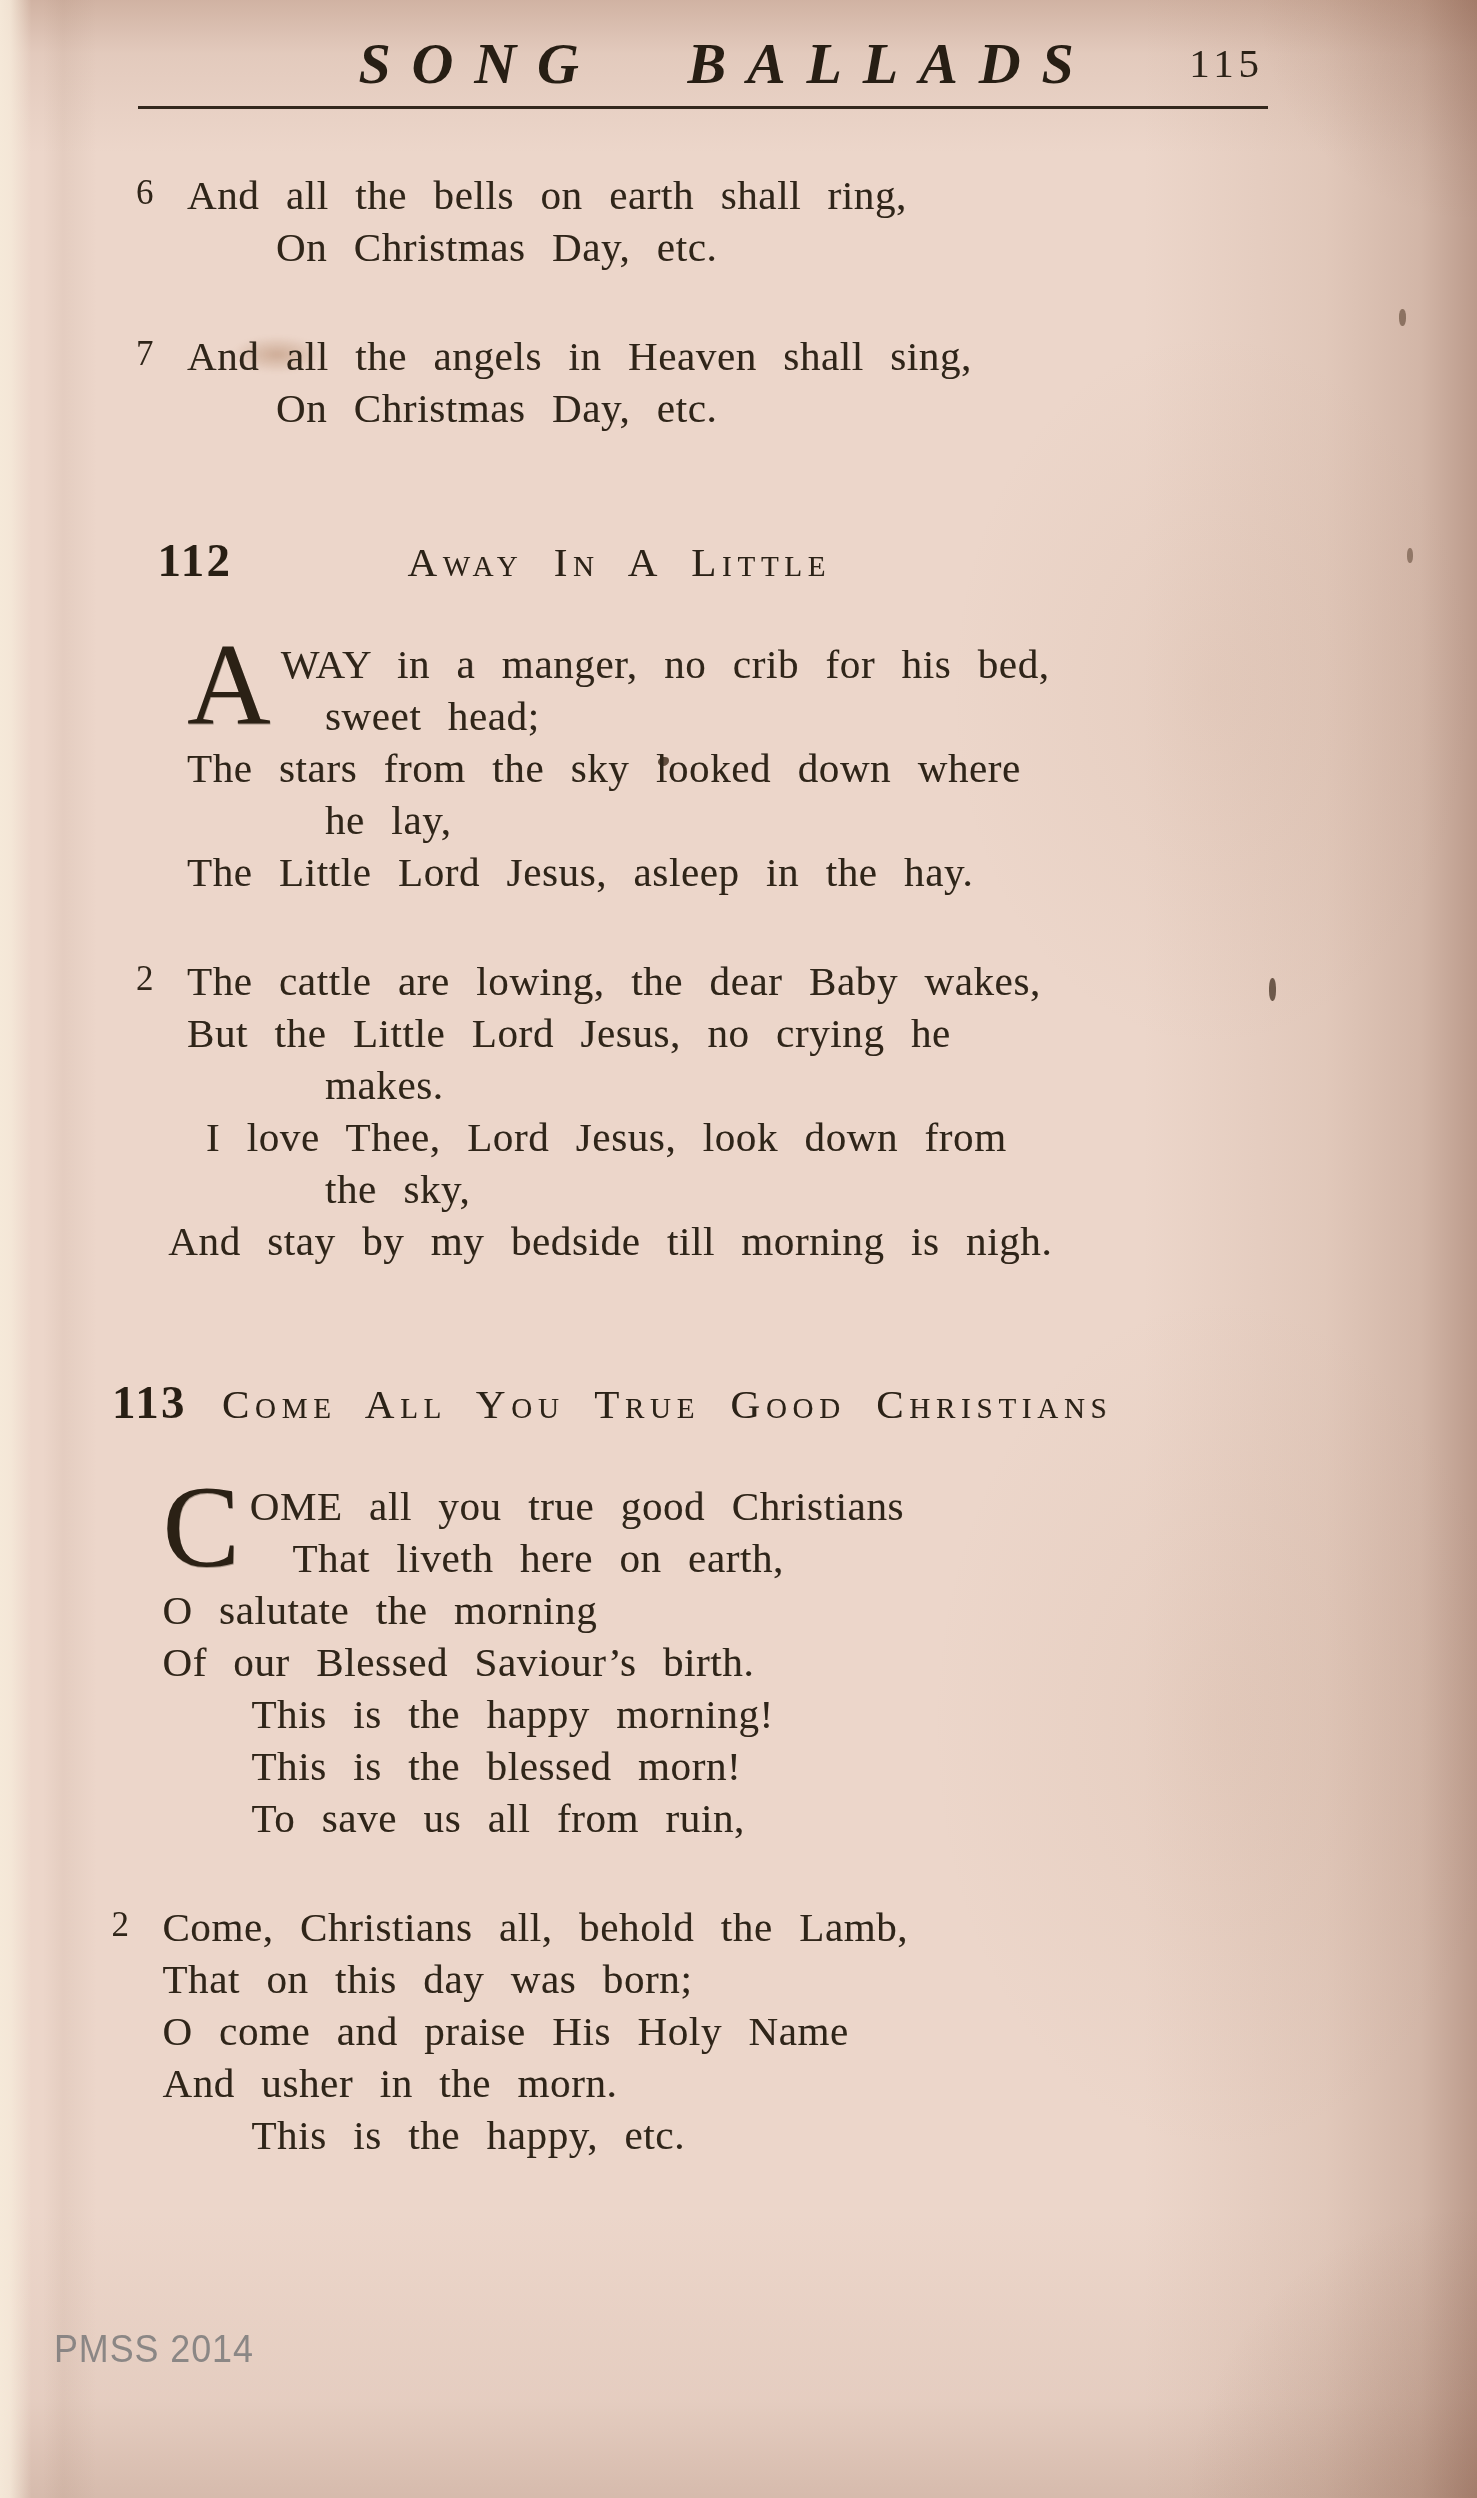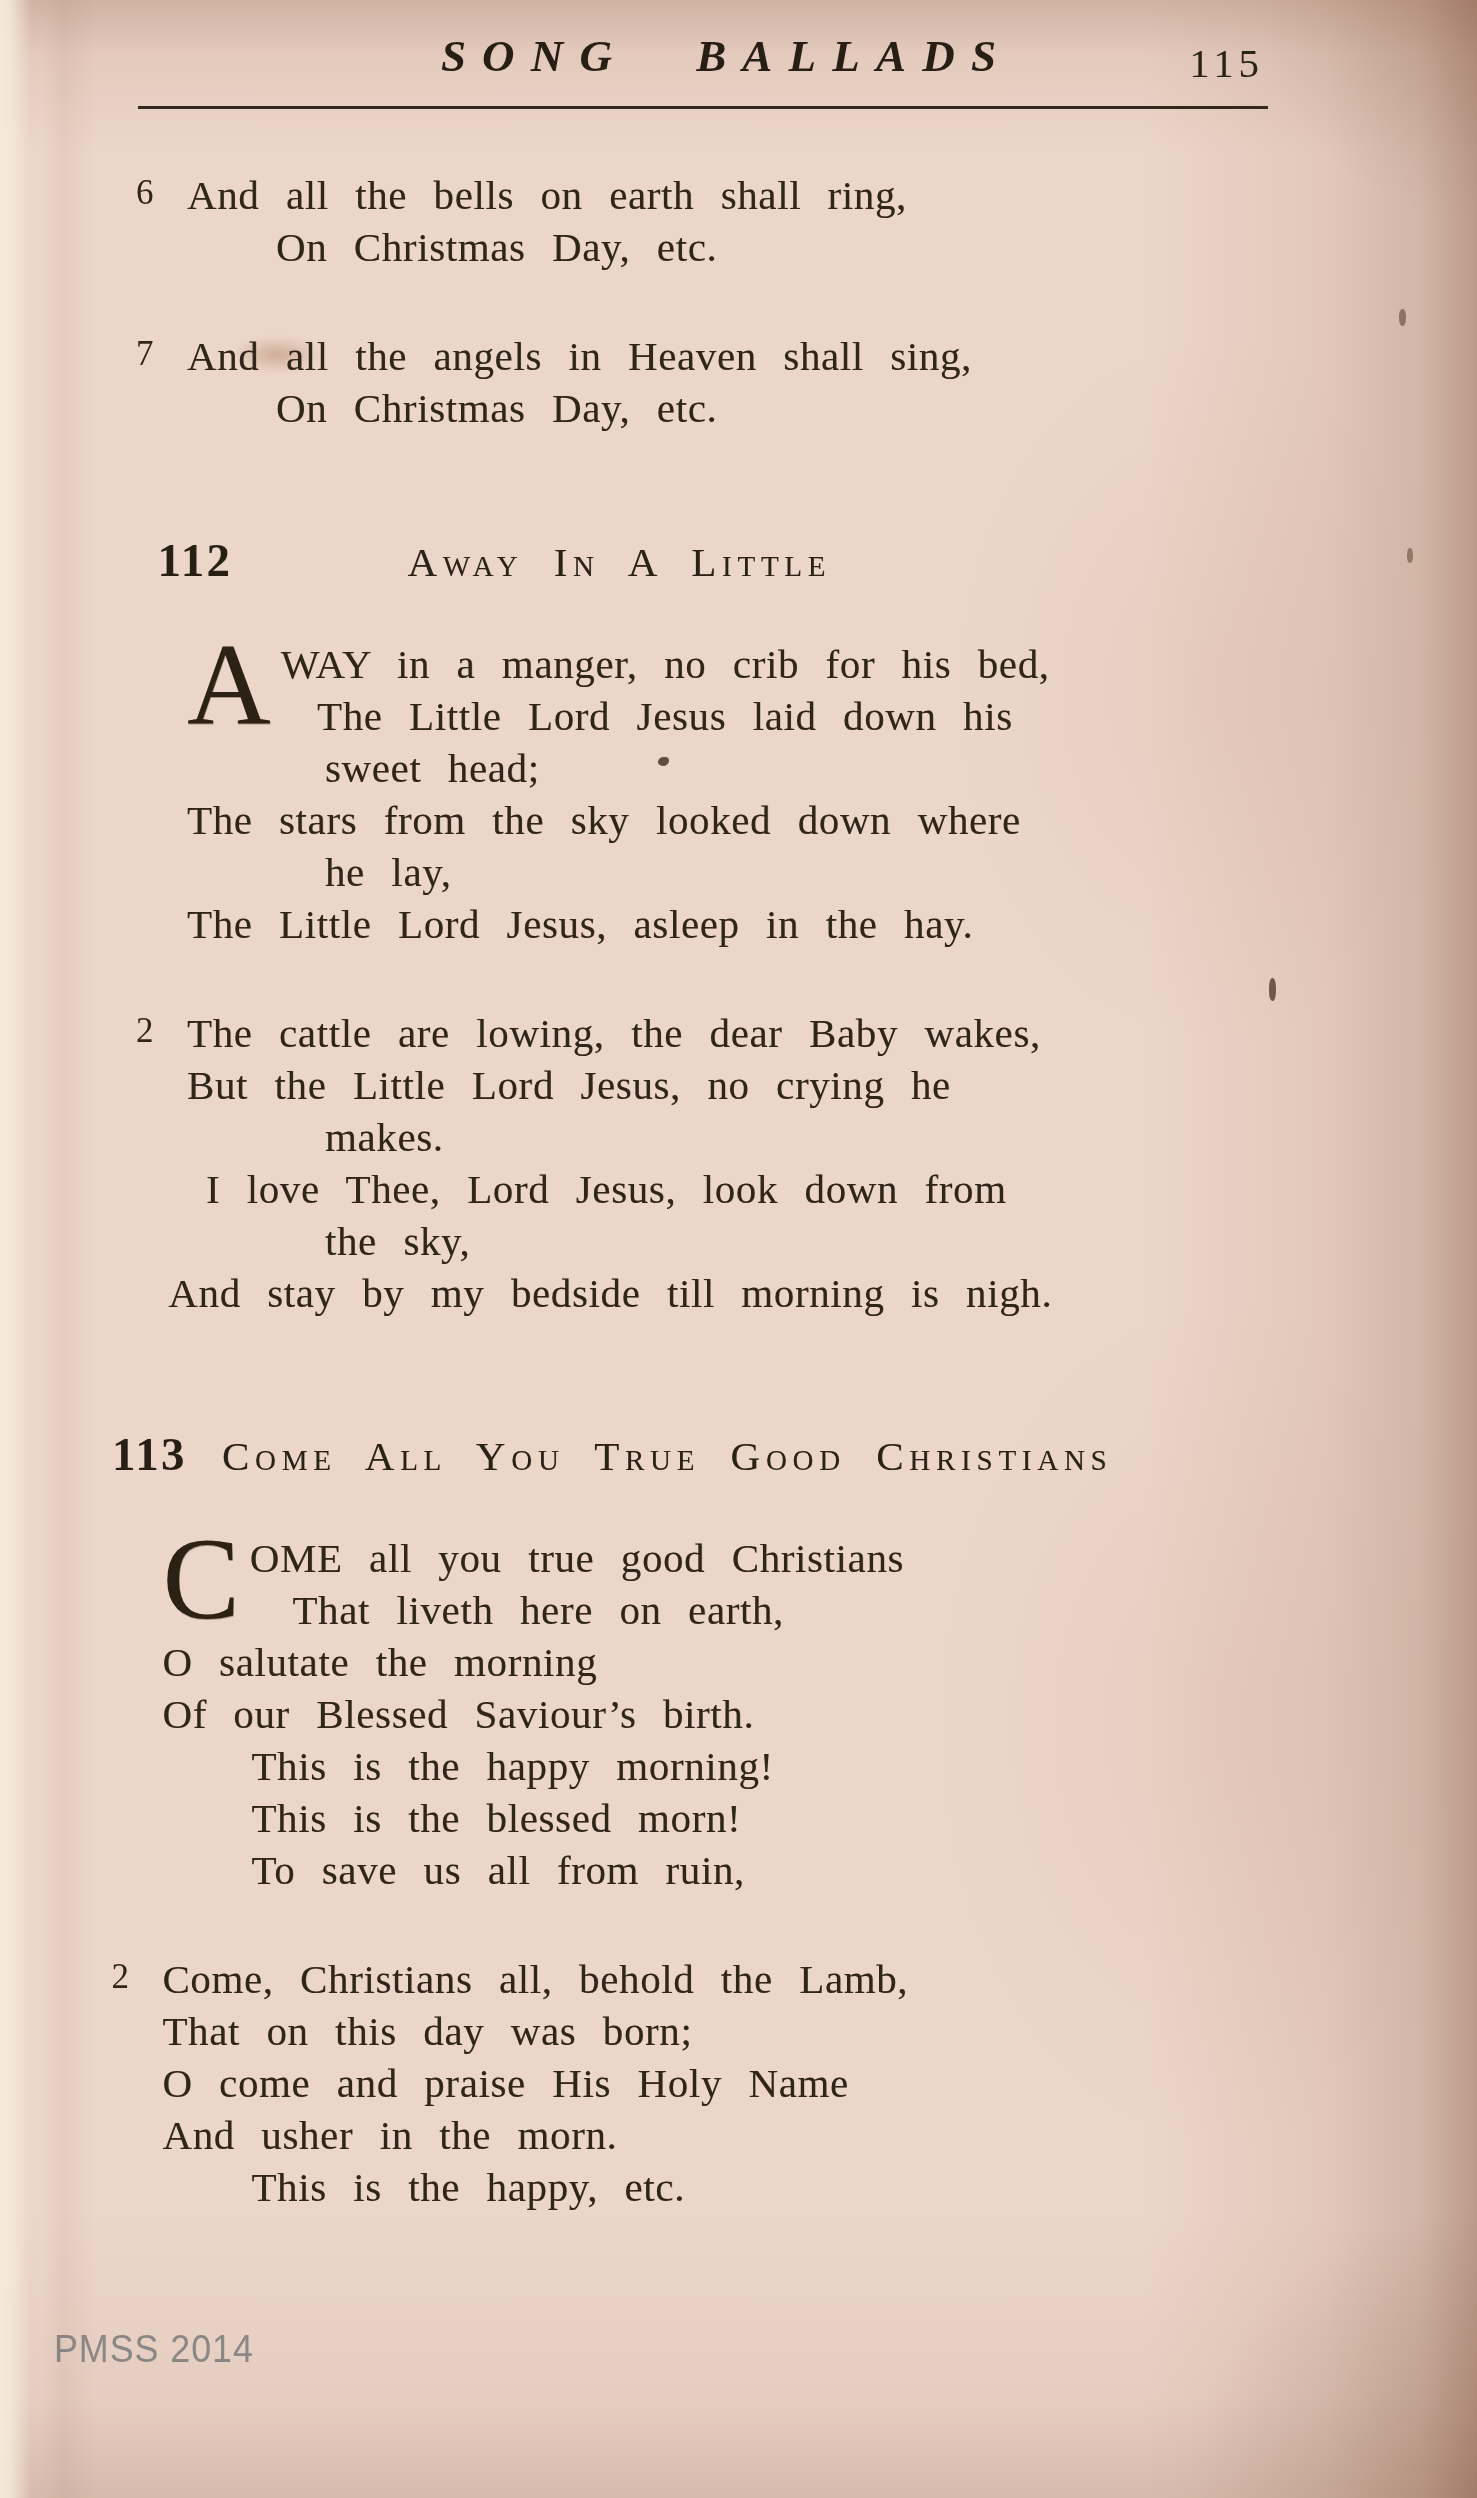--- a/index.html
+++ b/index.html
@@ -31,21 +31,21 @@
   .speck-2{left:1269px;top:978px;width:6.9px;height:22.7px;background:rgba(58,40,26,0.7);border-radius:45%;}
   .speck-3{left:1399px;top:309px;width:6.9px;height:16.7px;background:rgba(80,56,38,0.55);border-radius:45%;}
   .speck-4{left:1407px;top:548px;width:5.9px;height:14.8px;background:rgba(80,56,38,0.5);border-radius:45%;}
 
   .content{position:absolute;left:187px;right:212px;top:0;}
 
   
   .header{position:relative;height:110px;}
   .header-title{
     position:absolute;left:50%;transform:translateX(-50%);top:29.6px;
-    font-style:italic;font-weight:bold;font-size:45px;
+    font-style:italic;font-weight:bold;font-size:58px;
     letter-spacing:0.36em;word-spacing:0.9em;color:#271e14;white-space:nowrap;
   }
   .page-num{position:absolute;right:2px;top:39px;font-size:41px;letter-spacing:0.12em;color:#2b2217;}
   .rule{position:absolute;left:-49px;right:-2px;top:106px;border-top:3px solid #33281d;}
 
   
   .carryover{padding-top:59px;}
   .verse{position:relative;margin-bottom:53px;}
   .line{
     font-size:41px;line-height:52px;min-height:52px;
@@ -123,21 +123,20 @@
     </section>
 
     <div class="song-header sh-112">
       <span class="song-num">112</span>
       <span class="song-title">Away In A Little</span>
     </div>
 
     <div class="verse">
       <span class="dropcap">A</span>
       <div class="line">WAY in a manger, no crib for his bed,</div>
-      <div class="line l-dc2">The Little Lord Jesus laid down his</div>
       <div class="line i2">sweet head;</div>
       <div class="line">The stars from the sky looked down where</div>
       <div class="line i2">he lay,</div>
       <div class="line">The Little Lord Jesus, asleep in the hay.</div>
     </div>
 
     <div class="verse">
       <span class="vnum">2</span>
       <div class="line">The cattle are lowing, the dear Baby wakes,</div>
       <div class="line">But the Little Lord Jesus, no crying he</div>

